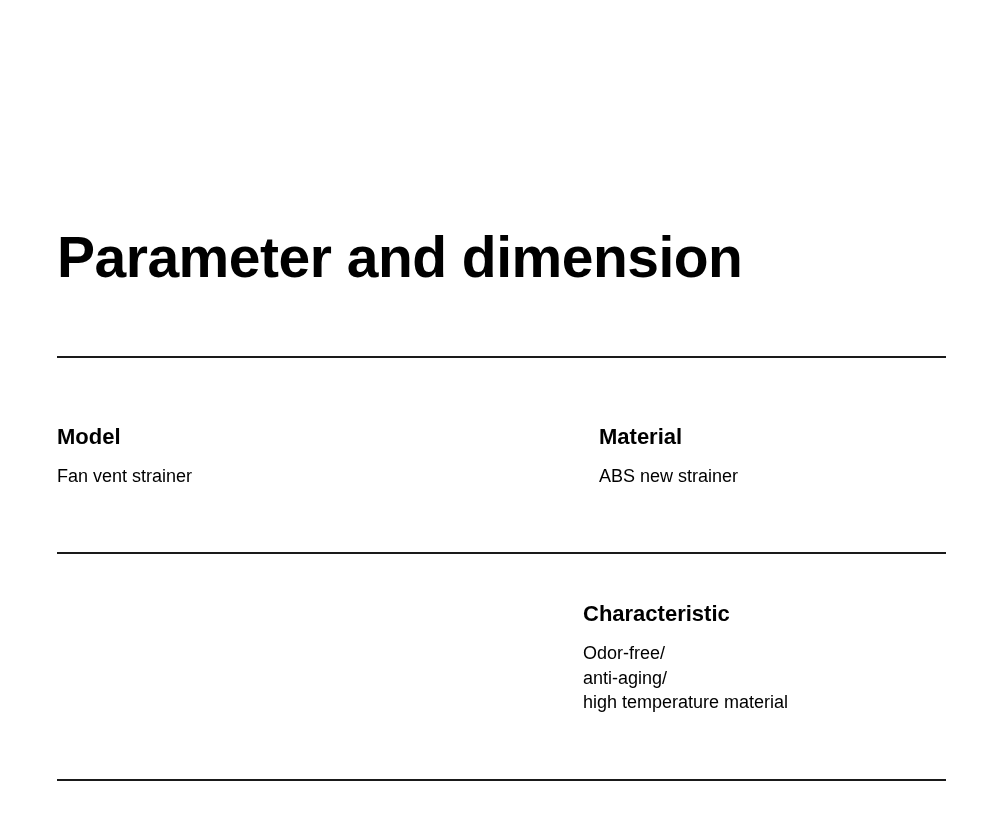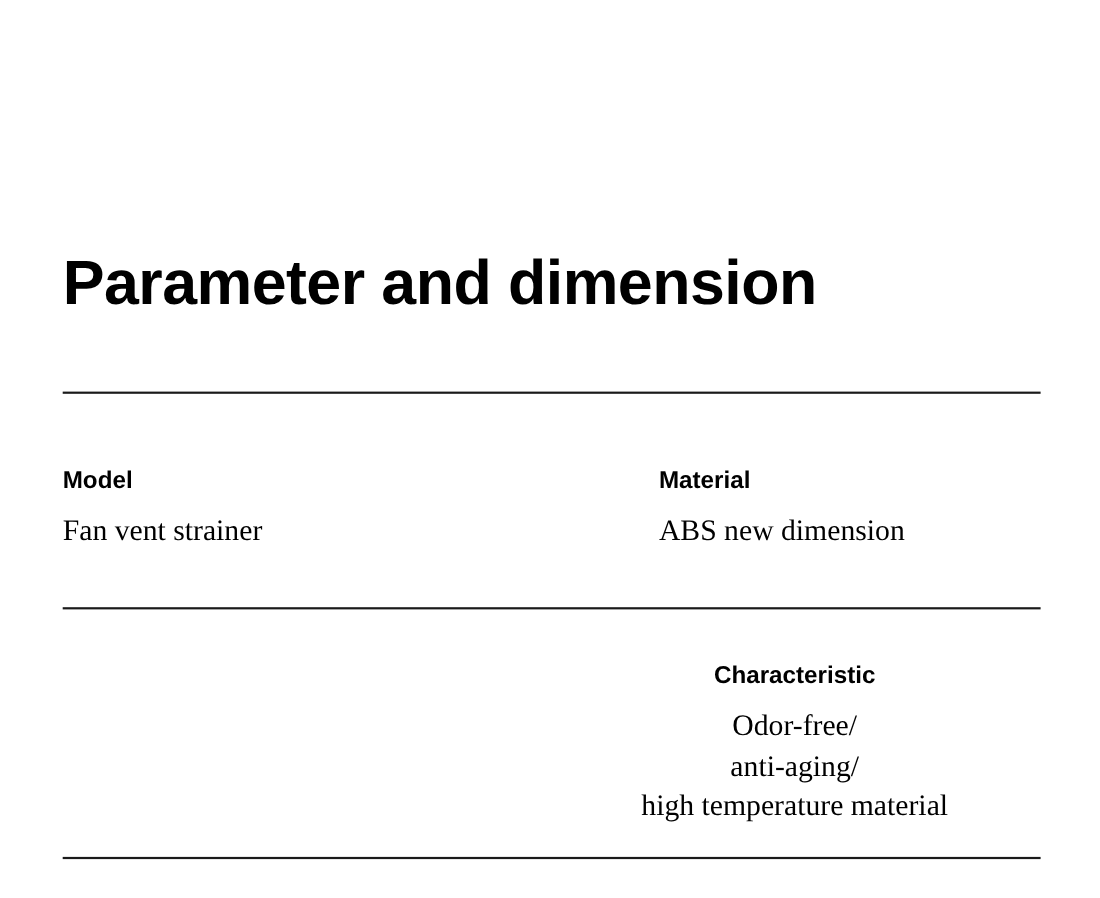--- a/index.html
+++ b/index.html
@@ -47,50 +47,49 @@
     position: absolute;
   }
   .cell-label {
     font-size: 22px;
     font-weight: bold;
     line-height: 1.2;
     margin: 0 0 14px 0;
     white-space: nowrap;
   }
   .cell-value {
-    font-size: 27px;
+    font-size: 18px;
     font-weight: normal;
     line-height: 1.35;
     margin: 0;
     white-space: pre-line;
-    font-family: Liberation Serif, serif;
   }
 
   .cell-model       { left: 57px;  top: 424px; }
   .cell-material    { left: 583px; top: 424px; margin-left: 16px; }
   .cell-spec        { left: 57px;  top: 601px; }
-  .cell-char        { left: 583px; top: 601px; text-align: center; }
+  .cell-char        { left: 583px; top: 601px; }
 </style>
 </head>
 <body>
 
 <div class="page">
 
   <h1 class="title">Parameter and dimension</h1>
 
   <div class="rule rule-1"></div>
 
   <div class="cell cell-model">
     <div class="cell-label">Model</div>
     <div class="cell-value">Fan vent strainer</div>
   </div>
 
   <div class="cell cell-material">
     <div class="cell-label">Material</div>
-    <div class="cell-value">ABS new dimension</div>
+    <div class="cell-value">ABS new strainer</div>
   </div>
 
   <div class="rule rule-2"></div>
 
   <div class="cell cell-spec">
   </div>
 
   <div class="cell cell-char">
     <div class="cell-label">Characteristic</div>
     <div class="cell-value">Odor-free/

